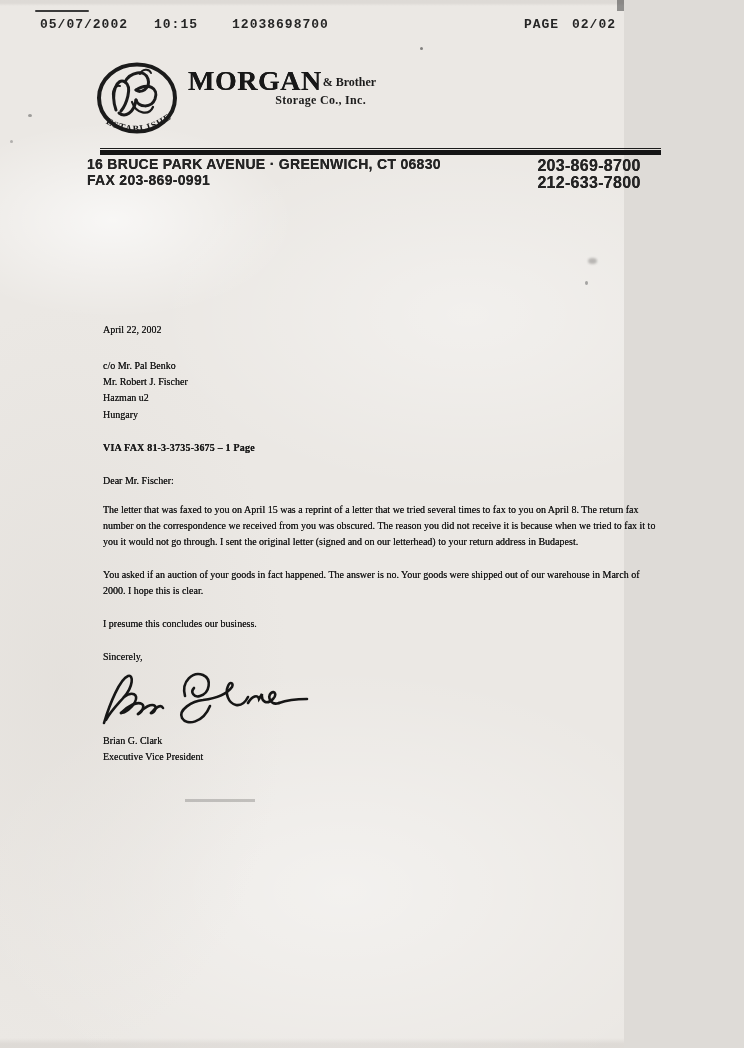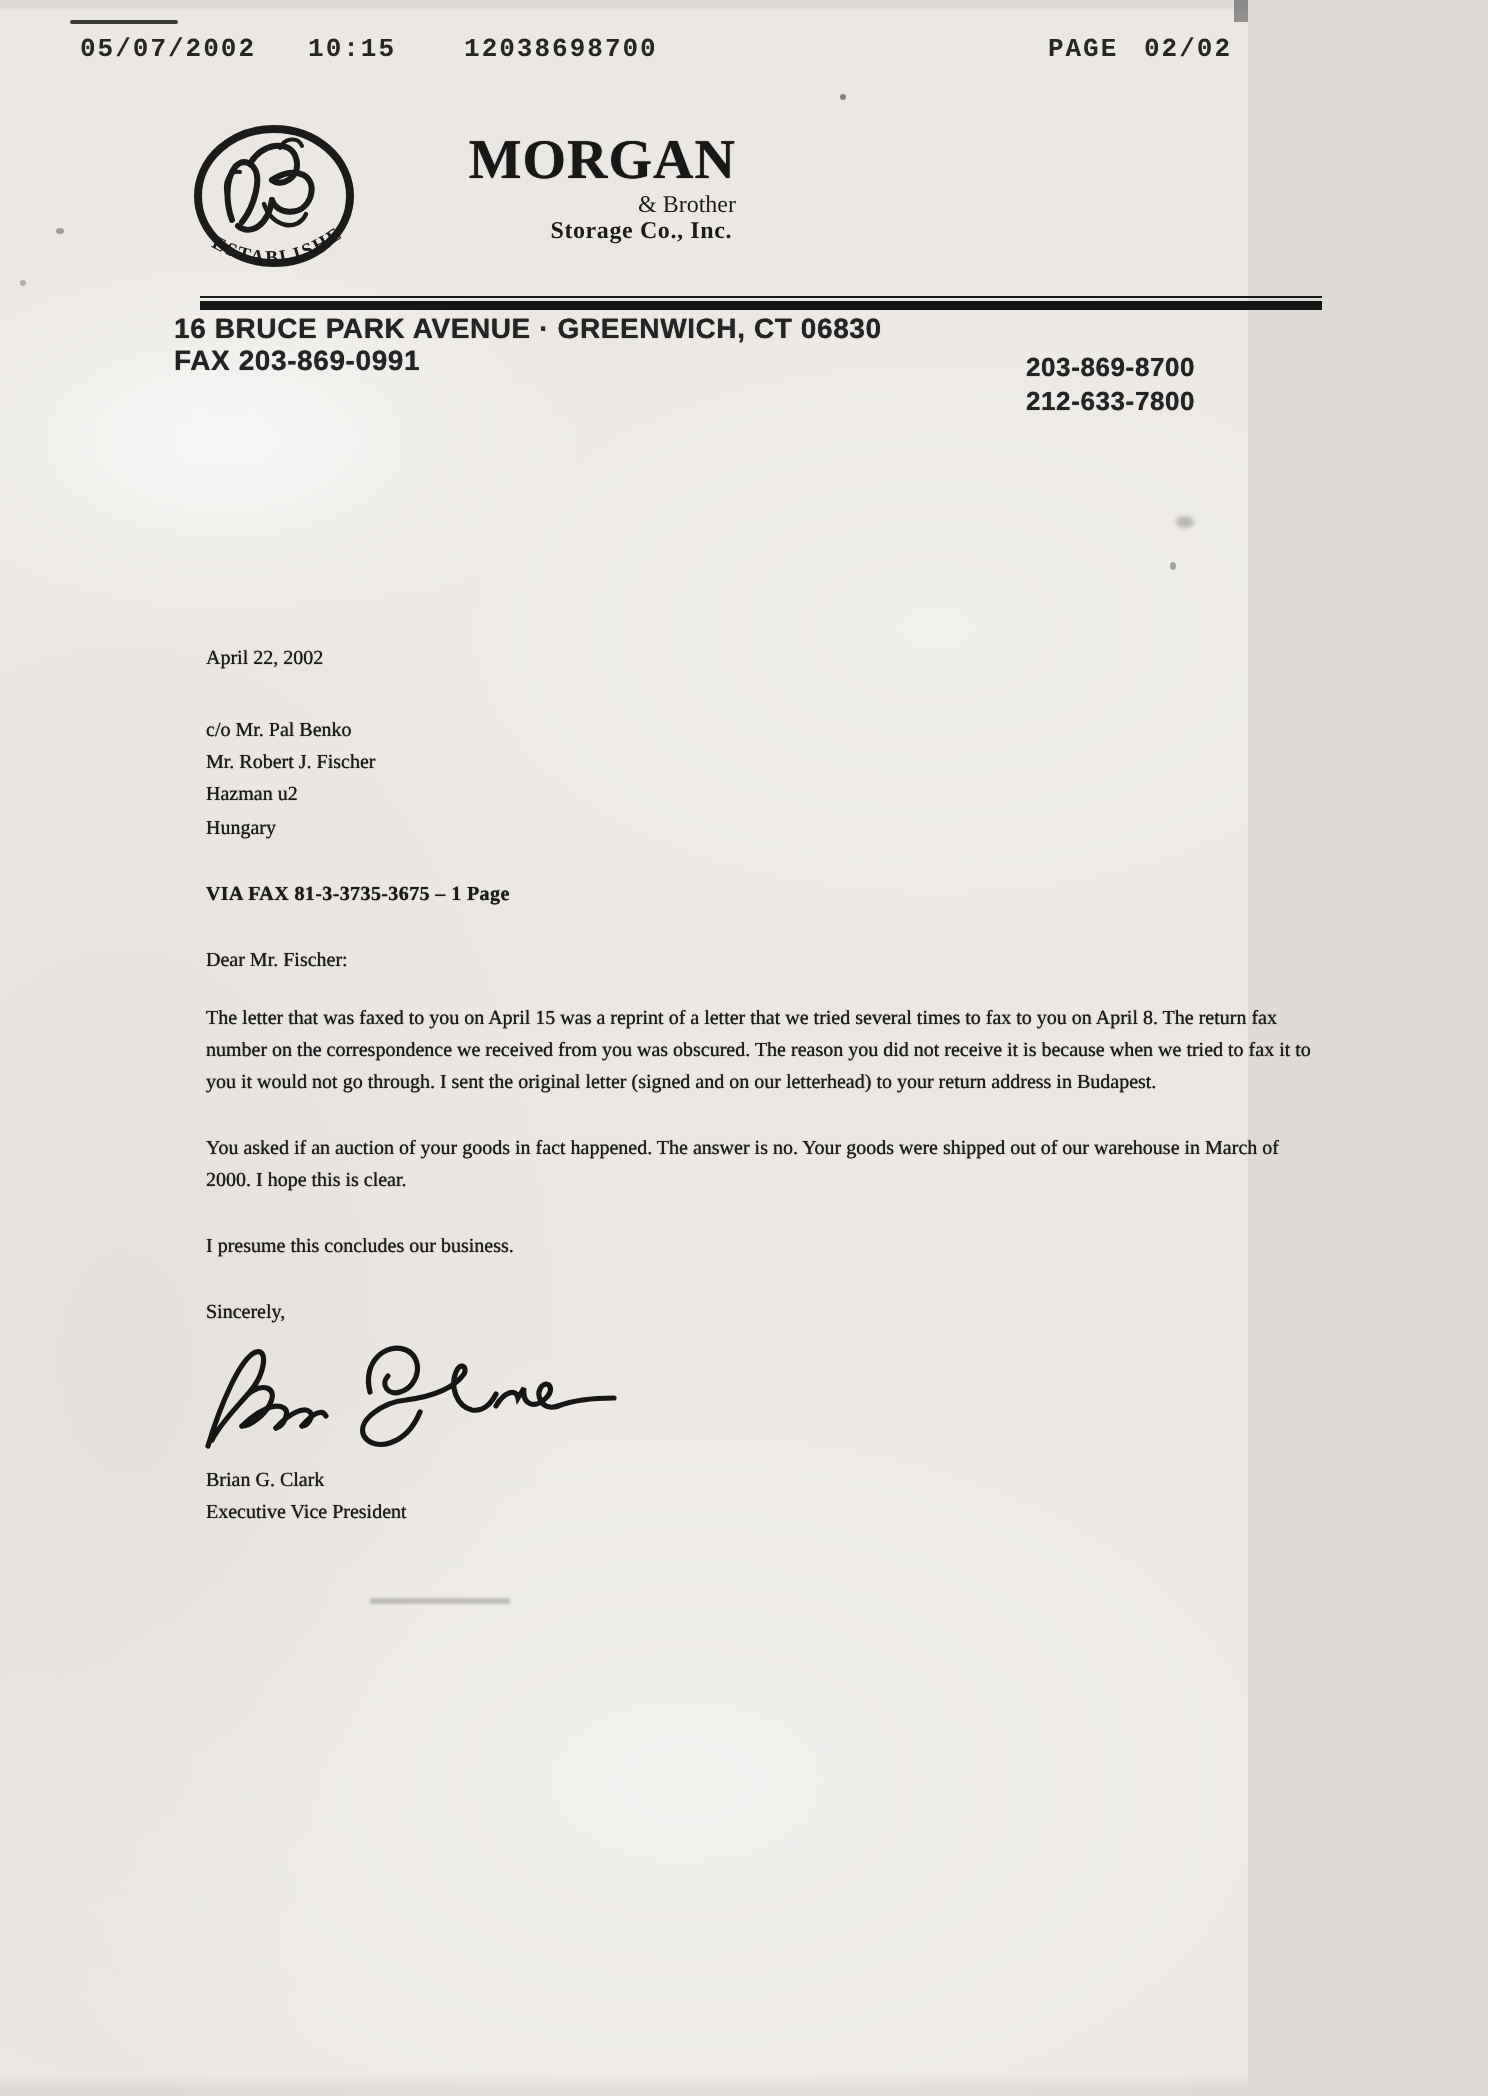--- a/index.html
+++ b/index.html
@@ -40,50 +40,50 @@
   .a-corner-tr { right: 0; top: 0; width: 7px; height: 11px; background: rgba(70,70,70,.55); }
   .a-smudge1 { left: 588px; top: 258px; width: 9px; height: 6px; background: rgba(120,118,115,.45); border-radius: 50%; filter: blur(1px); }
   .a-smudge2 { left: 585px; top: 281px; width: 3px; height: 4px; background: rgba(90,90,90,.5); border-radius: 50%; }
   .a-smudge3 { left: 185px; top: 799px; width: 70px; height: 3px; background: rgba(110,108,105,.35); filter: blur(.6px); }
   .a-speck1 { left: 28px; top: 114px; width: 4px; height: 3px; background: rgba(80,80,80,.5); border-radius: 50%; }
   .a-speck2 { left: 10px; top: 140px; width: 3px; height: 3px; background: rgba(90,90,90,.4); border-radius: 50%; }
   .a-dot-hdr { left: 420px; top: 47px; width: 3px; height: 3px; background: rgba(60,60,60,.6); border-radius: 50%; }
   
   .emblem { position: absolute; left: 95px; top: 61px; }
   .brand { position: absolute; left: 188px; top: 68px; width: 180px; }
-  .brand-row1 { display: flex; align-items: flex-end; flex-direction: column; }
+  .brand-row1 { display: flex; align-items: center; }
   .brand-name {
     font-family: "Liberation Serif", serif; font-weight: bold;
     font-size: 28px; line-height: 26px; letter-spacing: .5px; color: #181818;
     text-shadow: 0 0 .5px #181818;
   }
   .brand-suffix {
-    font-size: 12px; font-weight: normal; margin-left: 1px; letter-spacing: 0;
+    font-size: 12px; font-weight: bold; margin-left: 1px; letter-spacing: 0;
     position: relative; top: 1px; white-space: nowrap;
   }
   .brand-row2 { margin-top: -3px; }
   .brand-row3 {
     text-align: right; font-size: 12px; font-weight: bold; margin-top: -1px;
     padding-right: 2px; letter-spacing: .3px;
   }
   .head-rule {
     position: absolute; left: 100px; top: 148px; width: 561px; height: 7px;
     border-top: 1.5px solid #1a1a1a;
     background: linear-gradient(180deg, transparent 0 1.5px, #151515 1.5px 6px, transparent 6px);
   }
   .addr-left {
     position: absolute; left: 87px; top: 156px;
     font-family: Liberation Sans, sans-serif; font-weight: bold;
     font-size: 14px; line-height: 16px; color: #242424; letter-spacing: .3px;
     text-shadow: 0 0 .4px #242424;
   }
   .addr-right {
-    position: absolute; left: 513px; top: 175px; width: 152px; text-align: left;
+    position: absolute; left: 513px; top: 157px; width: 152px; text-align: center;
     font-family: "Liberation Sans", sans-serif; font-weight: bold;
-    font-size: 13px; line-height: 17px; color: #242424; letter-spacing: .3px;
+    font-size: 16px; line-height: 17px; color: #242424; letter-spacing: .3px;
     text-shadow: 0 0 .4px #242424;
   }
   
   .letter {
     position: absolute; left: 103px; top: 322px; width: 560px;
     font-size: 10px; line-height: 16px; color: #1b1b1b;
     text-shadow: 0 0 .45px #1b1b1b;
   }
   .letter .date { margin: 0 0 20px 0; }
   .letter .recipient { margin: 0 0 17px 0; }

